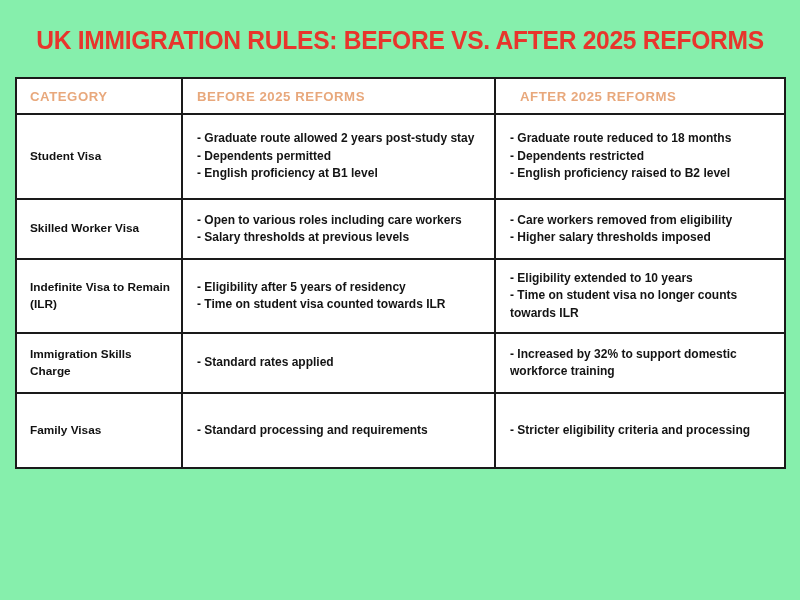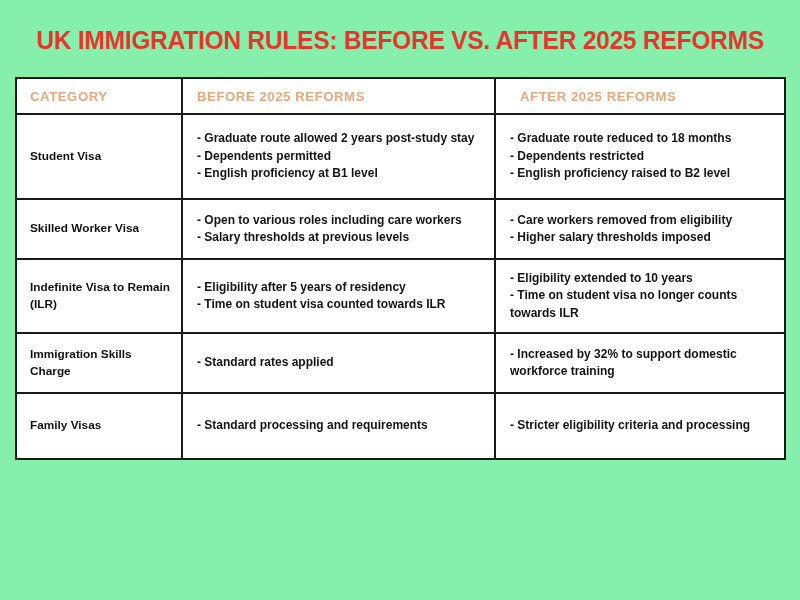--- a/index.html
+++ b/index.html
@@ -92,21 +92,21 @@
     margin: 0;
     padding: 0;
     text-indent: 0;
   }
   .r1 { height: 85px; }
   .r2 { height: 60px; }
   .r3 { height: 74px; }
   .r4 { height: 62px; }
   .r5 { height: 58px; }
   .r6 { height: 60px; }
-  .r7 { height: 66px; }
+  .r7 { height: 75px; }
 </style>
 </head>
 <body>
 
 <div id="page">
 
   <div id="title">UK IMMIGRATION RULES: BEFORE VS. AFTER 2025 REFORMS</div>
 
   <table id="comparison-table">
     <colgroup>

